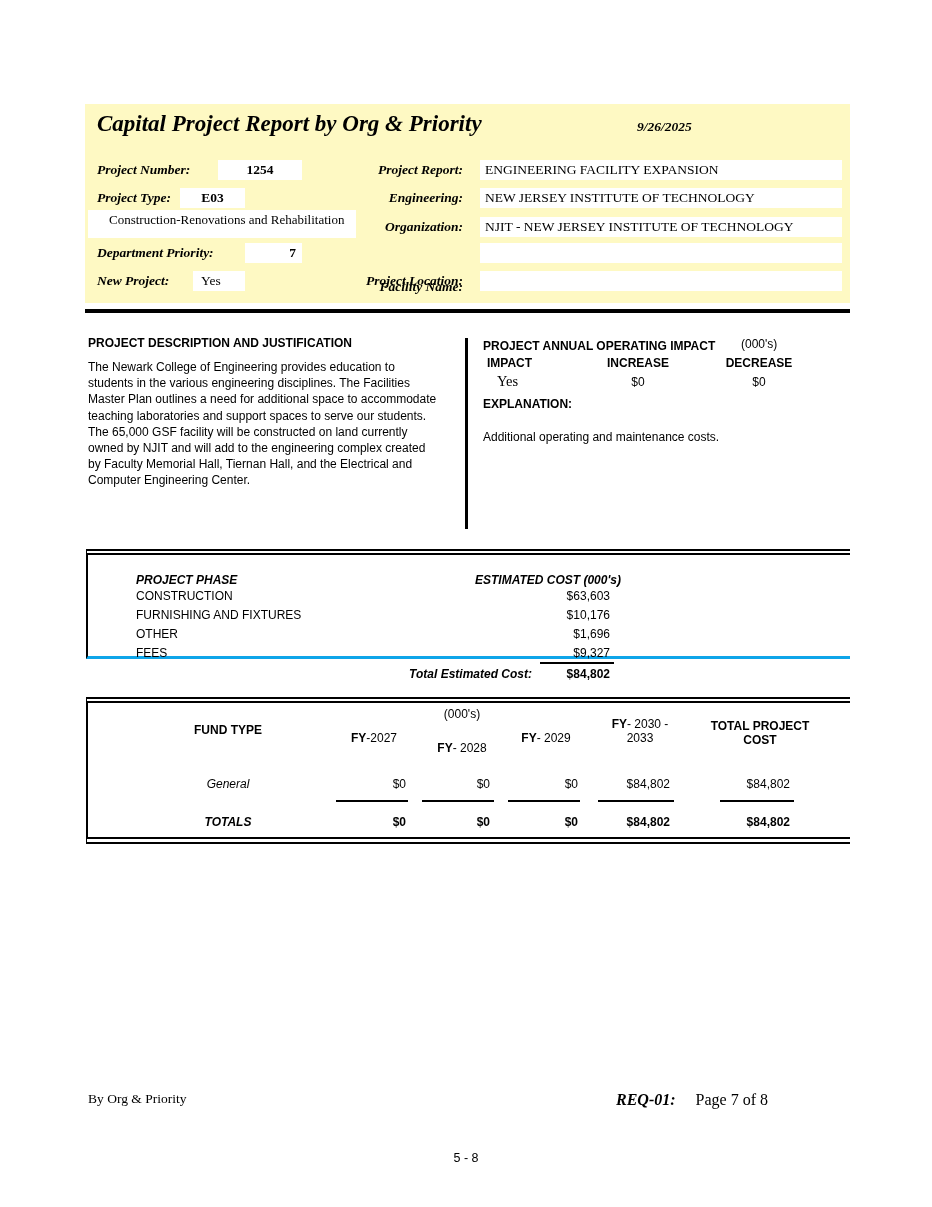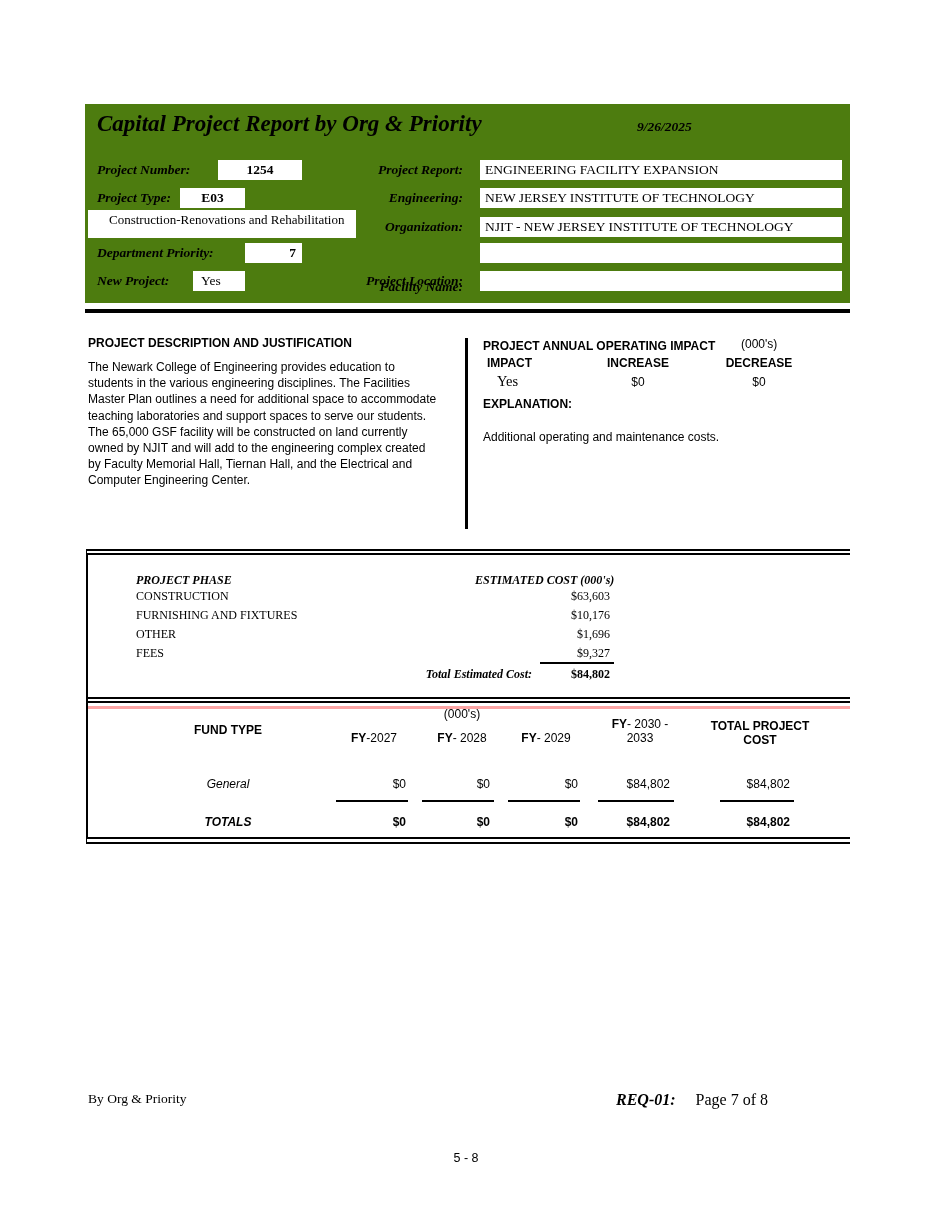--- a/index.html
+++ b/index.html
@@ -7,21 +7,21 @@
   body { width:932px; height:1207px; font-family:"Liberation Sans","DejaVu Sans",sans-serif; color:#000; }
   .page { position:relative; width:932px; height:1207px; overflow:hidden; }
   .serif { font-family:"Liberation Serif","DejaVu Serif",serif; }
   .bi { font-style:italic; font-weight:bold; }
   .b { font-weight:bold; }
   .pre { white-space:pre-line; }
   .ctr { text-align:center; }
   .rgt { text-align:right; }
 
   
-  .gray-header { position:absolute; left:85px; top:104px; width:765px; height:199px; background:#4d7c0f; }
+  .gray-header { position:absolute; left:85px; top:104px; width:765px; height:199px; background:#fef9c3; }
   .rpt-title { position:absolute; left:12px; top:7px; font-size:23px; }
   .rpt-date { position:absolute; left:552px; top:15px; font-size:13.5px; }
   .flabel { position:absolute; font-size:13.5px; font-family:"Liberation Serif","DejaVu Serif",serif; font-style:italic; font-weight:bold; }
   .flabel-r { position:absolute; right:387px; width:170px; text-align:right; font-size:13.5px; font-family:"Liberation Serif","DejaVu Serif",serif; font-style:italic; font-weight:bold; }
   .fbox { position:absolute; background:#fff; height:20px; line-height:20px; font-size:13.5px; font-family:"Liberation Serif","DejaVu Serif",serif; overflow:hidden; }
   .fbox-r { left:395px; width:362px; padding-left:5px; }
 
   .rule-main { position:absolute; left:85px; top:309px; width:765px; height:4px; background:#000; }
 
   
@@ -34,22 +34,22 @@
   .imp-h1 { position:absolute; left:4px;  top:20px; font-size:12px; font-weight:bold; }
   .imp-h2 { position:absolute; left:105px; top:20px; width:100px; text-align:center; font-size:12px; font-weight:bold; }
   .imp-h3 { position:absolute; left:226px; top:20px; width:100px; text-align:center; font-size:12px; font-weight:bold; }
   .imp-v1 { position:absolute; left:14px; top:37px; font-size:14.5px; }
   .imp-v2 { position:absolute; left:105px; top:39px; width:100px; text-align:center; font-size:12px; }
   .imp-v3 { position:absolute; left:226px; top:39px; width:100px; text-align:center; font-size:12px; }
   .expl-label { position:absolute; left:0; top:61px; font-size:12px; font-weight:bold; }
   .expl-text { position:absolute; left:0; top:94px; font-size:12px; }
 
   
-  .phase-box { position:absolute; left:86px; top:549px; width:764px; height:160px;
-               border-top:6px double #000; border-left:2px solid #000; border-bottom:3px solid #fca5a5; font-size:12px;font-family:Liberation Serif, serif; }
+  .phase-box { position:absolute; left:86px; top:549px; width:764px; height:110px;
+               border-top:6px double #000; border-left:2px solid #000; border-bottom:3px solid #0ea5e9; font-size:12px; }
   .ph-hl { position:absolute; left:48px; top:18px; }
   .ph-hr { position:absolute; left:387px; top:18px; }
   .ph-row-label { position:absolute; left:48px; }
   .ph-row-val { position:absolute; right:240px; text-align:right; }
   .ph-rule { position:absolute; left:452px; top:107px; width:74px; height:2px; background:#000; }
   .ph-total-label { position:absolute; right:318px; top:112px; }
   .ph-total-val { position:absolute; right:240px; top:112px; font-weight:bold; }
 
   
   .fund-box { position:absolute; left:86px; top:697px; width:764px; height:147px;
@@ -154,21 +154,21 @@
     <div class="ph-rule"></div>
     <div class="ph-total-label bi">Total Estimated Cost:</div>
     <div class="ph-total-val">$84,802</div>
   </div>
 
   <div class="fund-box">
     <div class="fd-units">(000's)</div>
     <div class="fd-fundtype">FUND TYPE</div>
 
     <div class="fd-col" style="left:246px; top:28px; width:80px;"><span class="fyb">FY</span><span>-2027</span></div>
-    <div class="fd-col" style="left:334px; top:28px; width:80px;"><span class="fyb">FY</span><span>- 2028</span></div>
+    <div class="fd-col" style="left:334px; top:38px; width:80px;"><span class="fyb">FY</span><span>- 2028</span></div>
     <div class="fd-col" style="left:418px; top:28px; width:80px;"><span class="fyb">FY</span><span>- 2029</span></div>
     <div class="fd-col pre" style="left:512px; top:14px; width:80px;"><span class="fyb">FY</span><span>- 2030 -
 2033</span></div>
     <div class="fd-col pre b" style="left:612px; top:16px; width:120px;">TOTAL PROJECT
 COST</div>
 
     <div class="fd-name">General</div>
     <div class="fd-val re1">$0</div>
     <div class="fd-val re2">$0</div>
     <div class="fd-val re3">$0</div>

